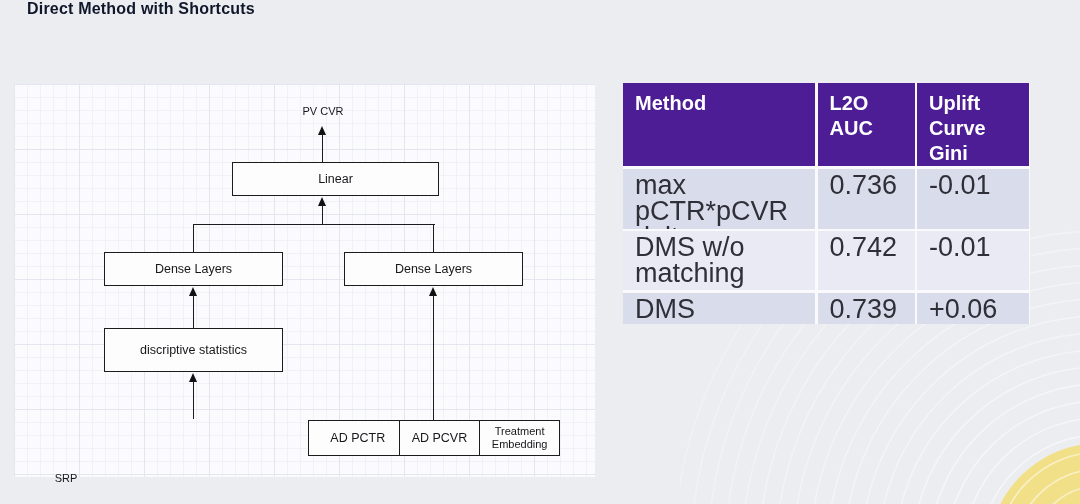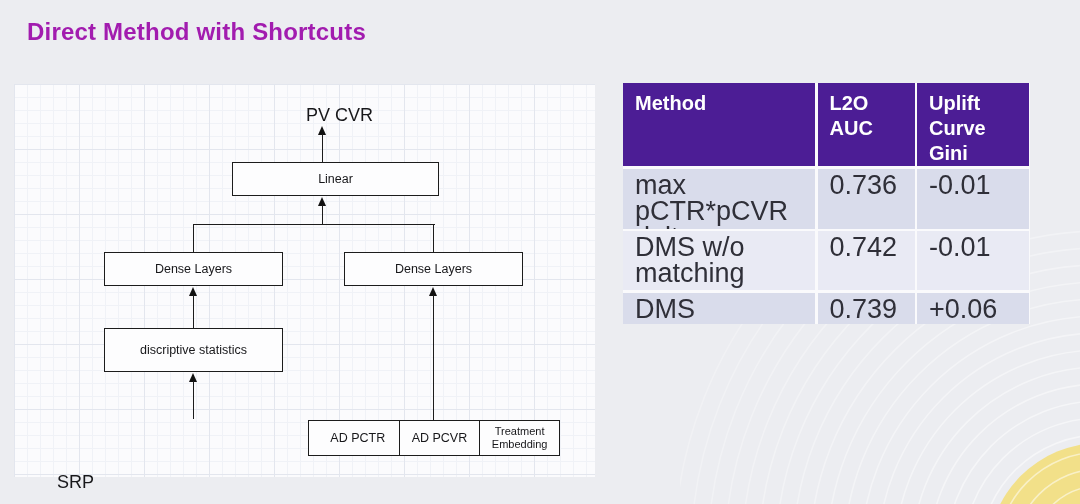--- a/index.html
+++ b/index.html
@@ -4,39 +4,39 @@
 <style>
   * { margin:0; padding:0; box-sizing:border-box; }
   html,body { width:1080px; height:504px; }
   body { font-family:"Liberation Sans","DejaVu Sans",sans-serif; }
   .stage { position:relative; width:1080px; height:504px; background:#ecedf1; overflow:hidden; }
 
   
   .decor { position:absolute; right:0; bottom:0; width:400px; height:280px; pointer-events:none; }
 
   
-  .title { position:absolute; left:27px; top:18px; font-size:24px; font-weight:700; color:#a21caf; letter-spacing:.2px; }
+  .title { position:absolute; left:27px; top:0; font-size:16px; font-weight:700; color:#0f172a; letter-spacing:.2px; }
 
   
   .panel {
     position:absolute; left:14px; top:84px; width:581px; height:393px;
     background-color:#fbfbfd;
     background-image:
       linear-gradient(#e3e6ee 1px, transparent 1px),
       linear-gradient(90deg, #e3e6ee 1px, transparent 1px),
       linear-gradient(#f0f2f7 1px, transparent 1px),
       linear-gradient(90deg, #f0f2f7 1px, transparent 1px);
     background-size:65px 65px,65px 65px,13px 13px,13px 13px;
   }
   .dbox {
     position:absolute; border:1.7px solid #1c1c1c; background:#fdfdfe;
     display:flex; align-items:center; justify-content:center;
     font-size:12.5px; color:#17171a;
   }
-  .dlabel { position:absolute; font-size:18px; color:#17171a; text-align:right; }
+  .dlabel { position:absolute; font-size:11px; color:#17171a; text-align:center; }
   .vline { position:absolute; width:0; border-left:1.7px solid #1c1c1c; }
   .hline { position:absolute; height:0; border-top:1.7px solid #1c1c1c; }
   .ah-up { position:absolute; width:0; height:0; border-left:4.6px solid transparent; border-right:4.6px solid transparent; border-bottom:9px solid #111; }
 
   .srp-row { position:absolute; left:91px; top:335px; width:179px; height:37px; display:flex; border:1.7px solid #1c1c1c; background:#fdfdfe; }
   .srp-cell { flex:1; border-left:1.6px solid #1c1c1c; display:flex; align-items:center; justify-content:center; font-size:12.5px; color:#17171a; }
   .srp-cell:first-child { border-left:none; }
   .srp-cell.shaded { background:#e2e2e5; }
 
   .input-row { position:absolute; left:294px; top:336px; width:252px; height:36px; display:flex; border:1.7px solid #1c1c1c; background:#fdfdfe;padding-left:8px; }

